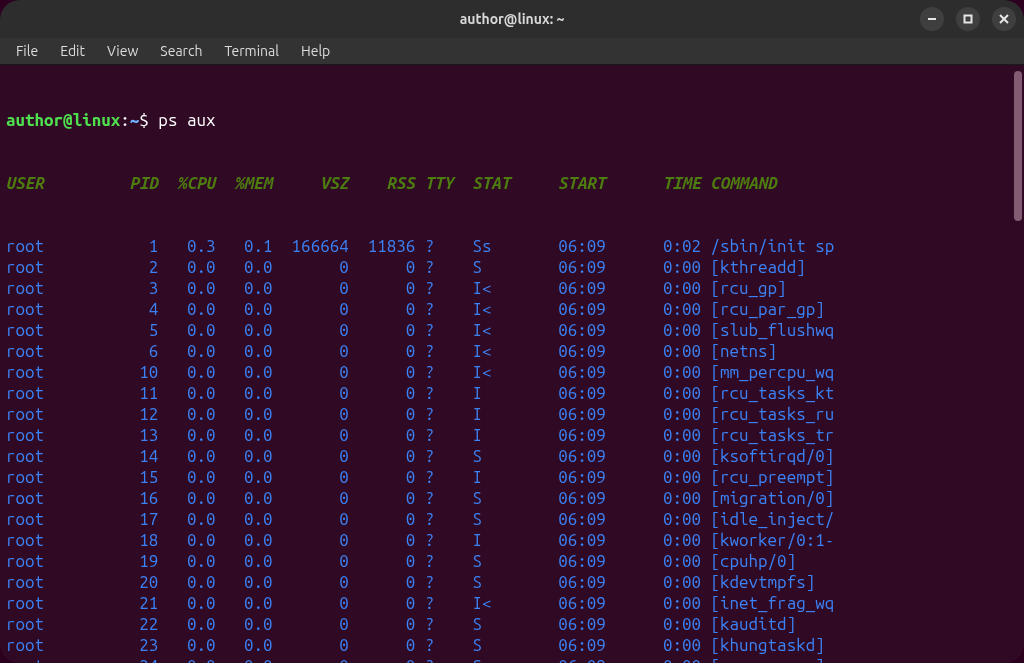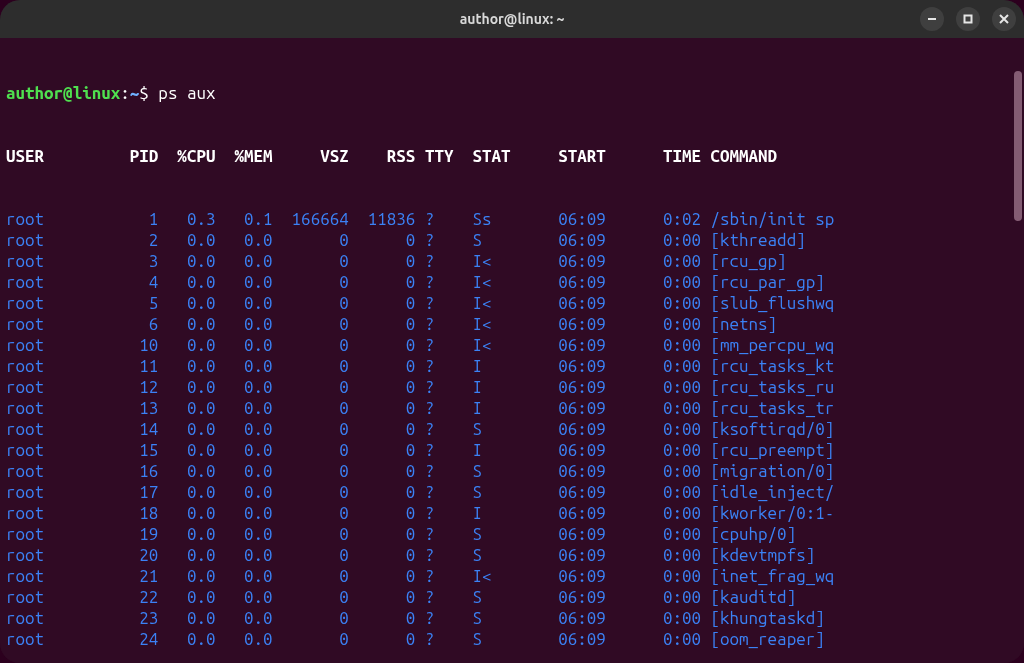--- a/index.html
+++ b/index.html
@@ -22,21 +22,21 @@
     }
     .menubar .menu-item { padding: 3px 10px; border-radius: 3px; cursor: pointer; }
     .terminal {
       flex: 1; background: #300a24; color: #ffffff; font-family: "Ubuntu Mono", "DejaVu Sans Mono", "Consolas", monospace;
       font-size: 17px; line-height: 21px; padding: 2px 14px 4px 6px; white-space: pre; overflow: hidden; position: relative;
     }
     .prompt-user { color: #4fe04f; font-weight: bold; }
     .prompt-path { color: #6fb1ff; font-weight: bold; }
     .prompt-sep { color: #ffffff; }
     .cmd { color: #ffffff; }
-    .header-row { color: #ffffff; font-weight: 600; }
+    .header-row { color: #4d7c0f; font-weight: 600; font-style: italic; }
     .row { color: #3b82f6; }
     .scrollbar-track {
       position: absolute; right: 0; top: 65px; bottom: 0; width: 12px; background: transparent;
     }
     .scrollbar-thumb {
       position: absolute; right: 2px; top: 6px; width: 8px; height: 150px; background: #a67f95; border-radius: 4px; opacity: 0.7;
     }
   </style>
 </head>
 <body>
@@ -56,20 +56,28 @@
           </svg>
       </div>
       <div class="win-btn">
         <svg viewBox="0 0 10 10">
             <path d="M1 1 L9 9 M9 1 L1 9"></path>
           </svg>
       </div>
     </div>
   </div>
 
+  <div class="menubar">
+    <div class="menu-item">File</div>
+    <div class="menu-item">Edit</div>
+    <div class="menu-item">View</div>
+    <div class="menu-item">Search</div>
+    <div class="menu-item">Terminal</div>
+    <div class="menu-item">Help</div>
+  </div>
 
   <div class="terminal">
     <div><span class="prompt-user">author@linux</span><span class="prompt-sep">:</span><span class="prompt-path">~</span><span class="prompt-sep">$ </span><span class="cmd">ps aux</span></div>
     <div class="header-row" id="hdr">USER         PID  %CPU  %MEM     VSZ    RSS TTY  STAT     START      TIME COMMAND       </div>
     <div id="rows"><div class="row">root           1   0.3   0.1  166664  11836 ?    Ss       06:09      0:02 /sbin/init sp</div><div class="row">root           2   0.0   0.0       0      0 ?    S        06:09      0:00 [kthreadd]</div><div class="row">root           3   0.0   0.0       0      0 ?    I&lt;       06:09      0:00 [rcu_gp]</div><div class="row">root           4   0.0   0.0       0      0 ?    I&lt;       06:09      0:00 [rcu_par_gp]</div><div class="row">root           5   0.0   0.0       0      0 ?    I&lt;       06:09      0:00 [slub_flushwq</div><div class="row">root           6   0.0   0.0       0      0 ?    I&lt;       06:09      0:00 [netns]</div><div class="row">root          10   0.0   0.0       0      0 ?    I&lt;       06:09      0:00 [mm_percpu_wq</div><div class="row">root          11   0.0   0.0       0      0 ?    I        06:09      0:00 [rcu_tasks_kt</div><div class="row">root          12   0.0   0.0       0      0 ?    I        06:09      0:00 [rcu_tasks_ru</div><div class="row">root          13   0.0   0.0       0      0 ?    I        06:09      0:00 [rcu_tasks_tr</div><div class="row">root          14   0.0   0.0       0      0 ?    S        06:09      0:00 [ksoftirqd/0]</div><div class="row">root          15   0.0   0.0       0      0 ?    I        06:09      0:00 [rcu_preempt]</div><div class="row">root          16   0.0   0.0       0      0 ?    S        06:09      0:00 [migration/0]</div><div class="row">root          17   0.0   0.0       0      0 ?    S        06:09      0:00 [idle_inject/</div><div class="row">root          18   0.0   0.0       0      0 ?    I        06:09      0:00 [kworker/0:1-</div><div class="row">root          19   0.0   0.0       0      0 ?    S        06:09      0:00 [cpuhp/0]</div><div class="row">root          20   0.0   0.0       0      0 ?    S        06:09      0:00 [kdevtmpfs]</div><div class="row">root          21   0.0   0.0       0      0 ?    I&lt;       06:09      0:00 [inet_frag_wq</div><div class="row">root          22   0.0   0.0       0      0 ?    S        06:09      0:00 [kauditd]</div><div class="row">root          23   0.0   0.0       0      0 ?    S        06:09      0:00 [khungtaskd]</div><div class="row">root          24   0.0   0.0       0      0 ?    S        06:09      0:00 [oom_reaper]</div></div>
   </div>
 
   <div class="scrollbar-track">
     <div class="scrollbar-thumb"></div>
   </div>

